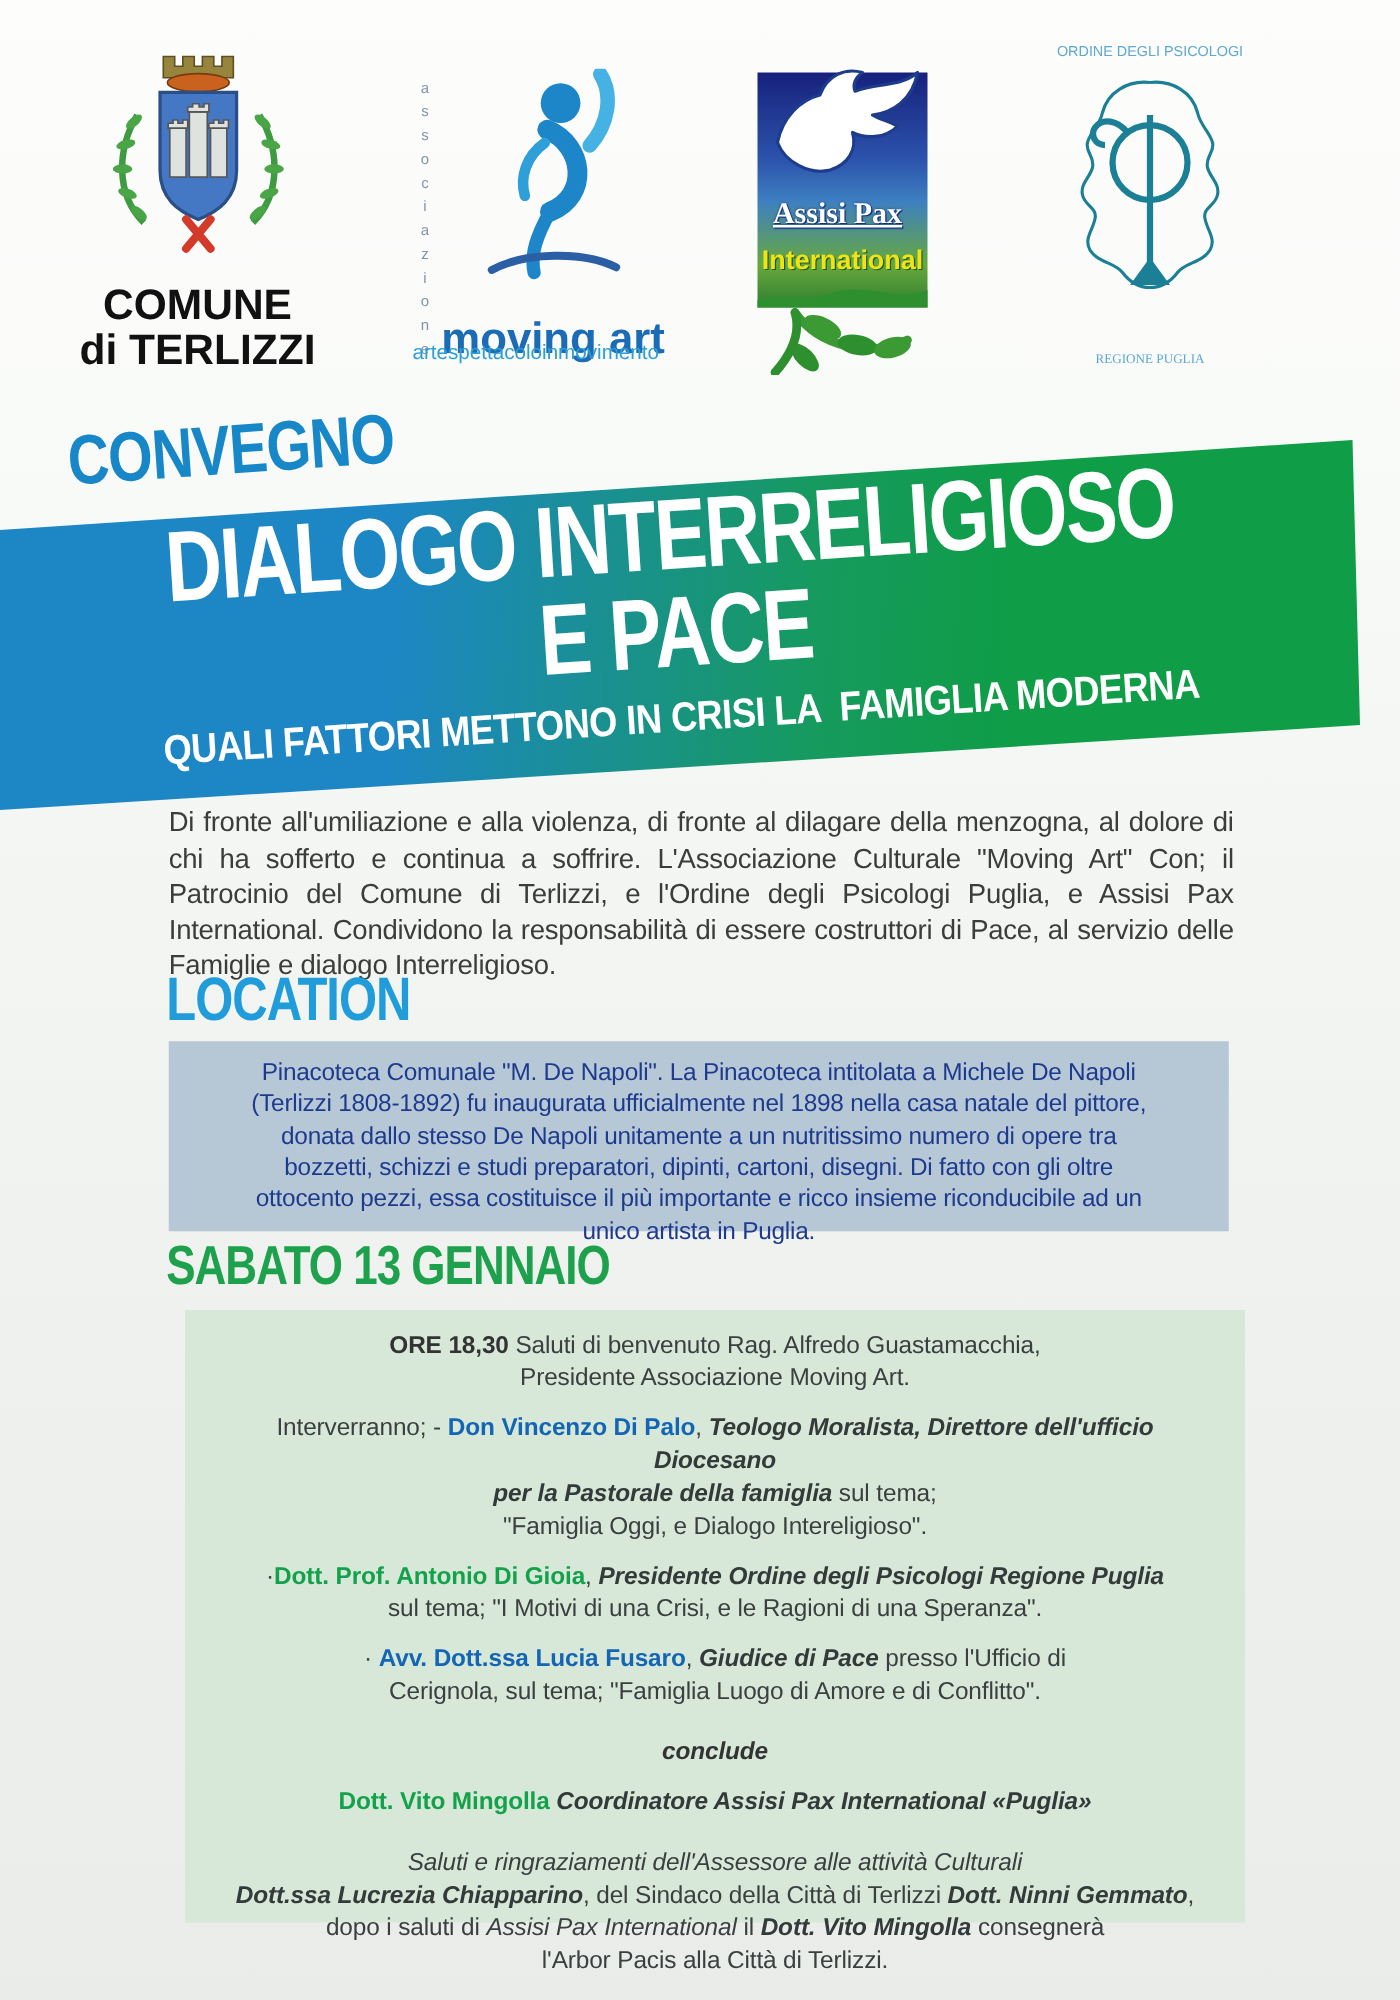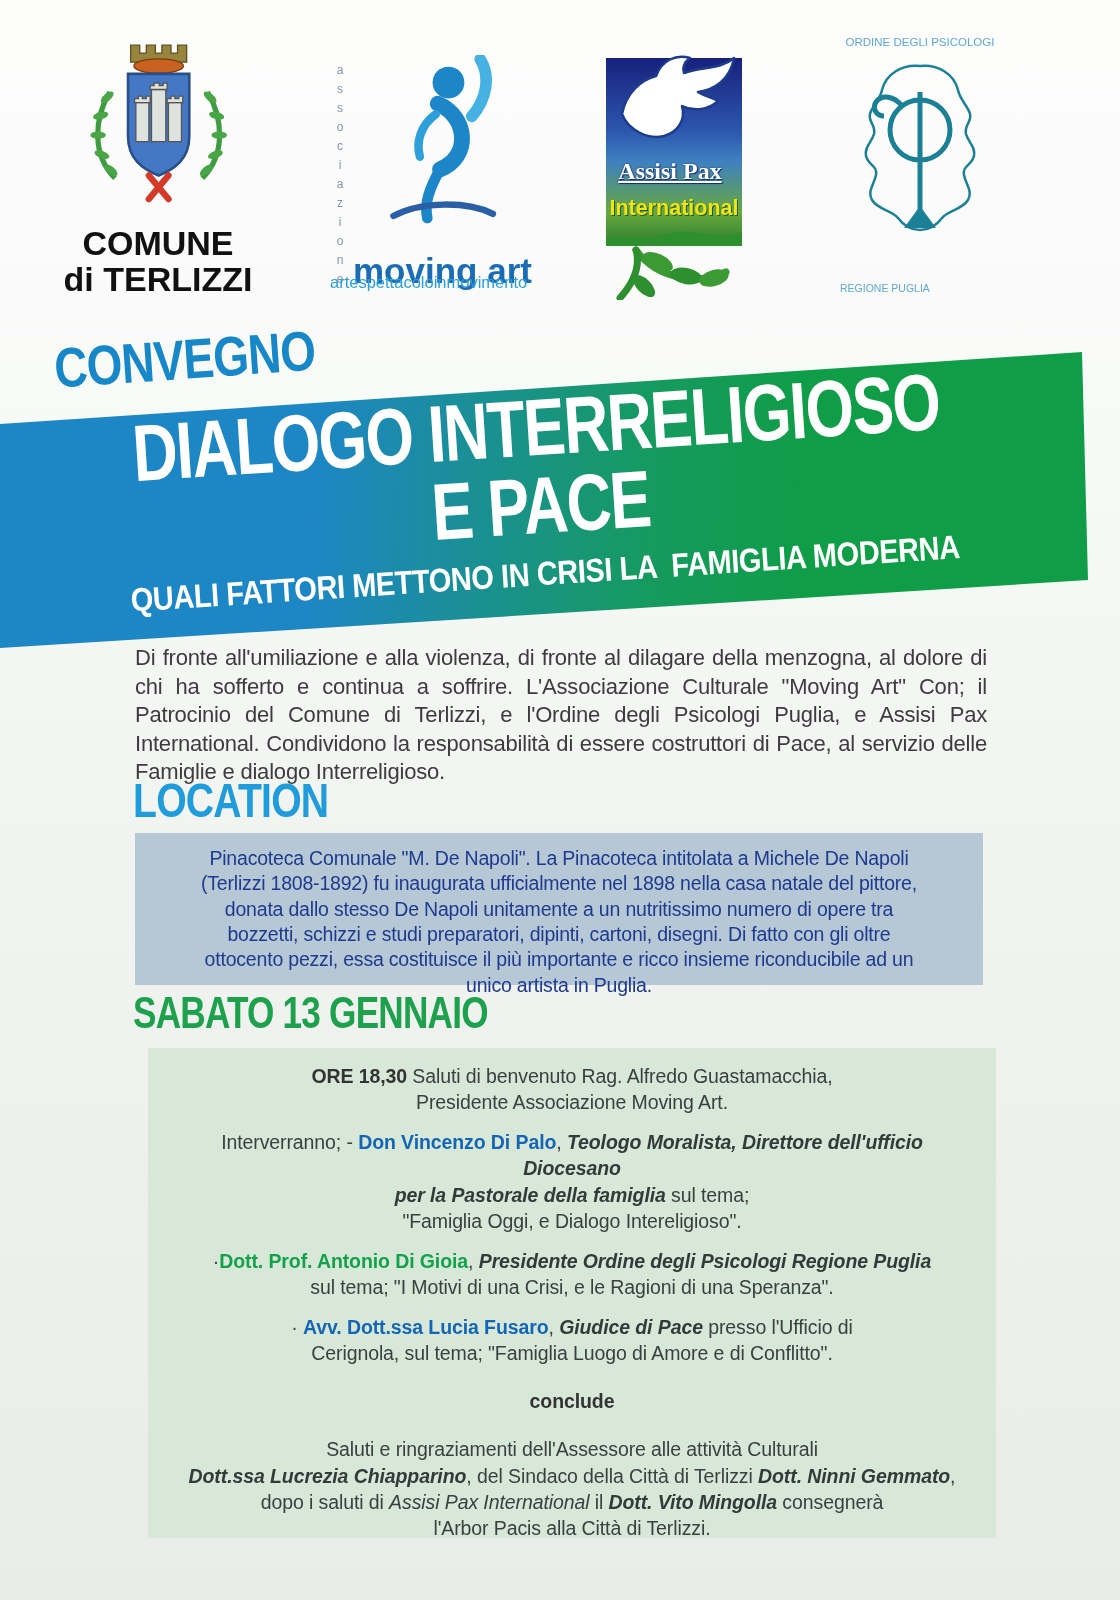--- a/index.html
+++ b/index.html
@@ -21,21 +21,21 @@
   .assisi{left:600px;top:40px;width:150px;height:260px;}
   .ap-rect{position:absolute;left:6px;top:18px;width:136px;height:188px;
            background:linear-gradient(180deg,#17217c 0%,#2c55ae 38%,#3e80c0 55%,#67a83e 82%,#2e7f2f 100%);}
   .ap-line1{position:absolute;left:6px;top:118px;width:128px;text-align:center;color:#fff;
             font-weight:bold;font-size:24px;font-family:"Liberation Serif",serif;
             text-shadow:0 0 2px #16307e,1px 1px 0 #16307e;text-decoration:underline;}
   .ap-line2{position:absolute;left:6px;top:156px;width:136px;text-align:center;color:#f2e414;
             font-weight:bold;font-size:21.5px;text-shadow:1px 1px 0 #1d5c2a;}
   .psico{left:840px;top:36px;width:160px;height:264px;}
   .ps-top{position:absolute;left:0;top:0;width:160px;text-align:center;font-size:11.5px;color:#5fa8d2;}
-  .ps-bottom{position:absolute;left:0;top:246px;width:160px;font-size:10.5px;color:#5fa8d2;}
+  .ps-bottom{position:absolute;left:0;top:246px;width:160px;text-align:center;font-size:10.5px;color:#5fa8d2;font-family:Liberation Serif, serif;}
   
   .kicker{position:absolute;left:52px;top:336px;font-size:56px;font-weight:bold;color:#1787c8;
           transform:rotate(-4deg);transform-origin:left top;white-space:nowrap;}
   .kicker .cond{display:inline-block;transform:scaleX(0.82);transform-origin:left center;letter-spacing:-1px;}
   .banner{position:absolute;left:0;top:340px;width:1120px;height:322px;
           background:linear-gradient(92deg,#1d86c5 0%,#1d86c5 28%,#169a5f 58%,#0f9d47 72%,#0f9d47 100%);
           clip-path:polygon(0px 84px,1082px 12px,1088px 240px,0px 308px);}
   .banner-text{position:absolute;left:0;top:50px;width:1080px;text-align:center;color:#fff;
                transform:rotate(-3.7deg);}
   .bt1{font-size:80px;font-weight:bold;line-height:0.96;letter-spacing:-2px;}
@@ -52,21 +52,21 @@
   .h-loc .cond,.h-sab .cond{display:inline-block;transform:scaleX(0.8);transform-origin:left center;letter-spacing:-1px;}
   
   .locbox{position:absolute;left:135px;top:833px;width:848px;height:152px;background:#b6c8d5;
           box-sizing:border-box;padding:13px 66px;color:#1e3a8e;font-size:19.5px;line-height:1.3;
           text-align:center;letter-spacing:-0.2px;}
   .greenbox{position:absolute;left:148px;top:1048px;width:848px;height:490px;background:#d8e8d8;
             box-sizing:border-box;padding:15px 24px;color:#3a4040;font-size:19.5px;line-height:1.34;
             text-align:center;letter-spacing:-0.1px;}
   .pline{margin:0 auto;max-width:804px;}
   .gap{margin-top:14px;}
-  .gap-lg{margin-top:22px;}
+  .gap-lg{margin-top:22px;font-style:italic;}
   .sb{font-weight:bold;color:#333;}
   .sbi{font-weight:bold;font-style:italic;color:#323a3a;}
   .si{font-style:italic;}
   .sblue{font-weight:bold;color:#1565b5;}
   .sgreen{font-weight:bold;color:#13a24b;}
 </style>
 </head>
 <body>
 
 <div class="page">
@@ -186,20 +186,21 @@
     <div class="pline"><span>"Famiglia Oggi, e Dialogo Intereligioso".</span></div>
 
     <div class="pline gap"><span>·</span><span class="sgreen">Dott. Prof. Antonio Di Gioia</span><span>, </span><span class="sbi">Presidente Ordine degli Psicologi Regione Puglia</span></div>
     <div class="pline"><span>sul tema; "I Motivi di una Crisi, e le Ragioni di una Speranza".</span></div>
 
     <div class="pline gap"><span>· </span><span class="sblue">Avv. Dott.ssa Lucia Fusaro</span><span>, </span><span class="sbi">Giudice di Pace</span><span> presso l'Ufficio di</span></div>
     <div class="pline"><span>Cerignola, sul tema; "Famiglia Luogo di Amore e di Conflitto".</span></div>
 
     <div class="pline gap-lg"><span class="sb">conclude</span></div>
 
+    <div class="pline gap"><span class="sgreen">Dott. Vito Mingolla</span><span> </span><span class="sbi">Coordinatore Assisi Pax International «Puglia»</span></div>
 
     <div class="pline gap-lg"><span>Saluti e ringraziamenti dell'Assessore alle attività Culturali</span></div>
     <div class="pline"><span class="sbi">Dott.ssa Lucrezia Chiapparino</span><span>, del Sindaco della Città di Terlizzi </span><span class="sbi">Dott. Ninni Gemmato</span><span>,</span></div>
     <div class="pline"><span>dopo i saluti di </span><span class="si">Assisi Pax International</span><span> il </span><span class="sbi">Dott. Vito Mingolla</span><span> consegnerà</span></div>
     <div class="pline"><span>l'Arbor Pacis alla Città di Terlizzi.</span></div>
   </div>
 
 </div>
 
 </body></html>

